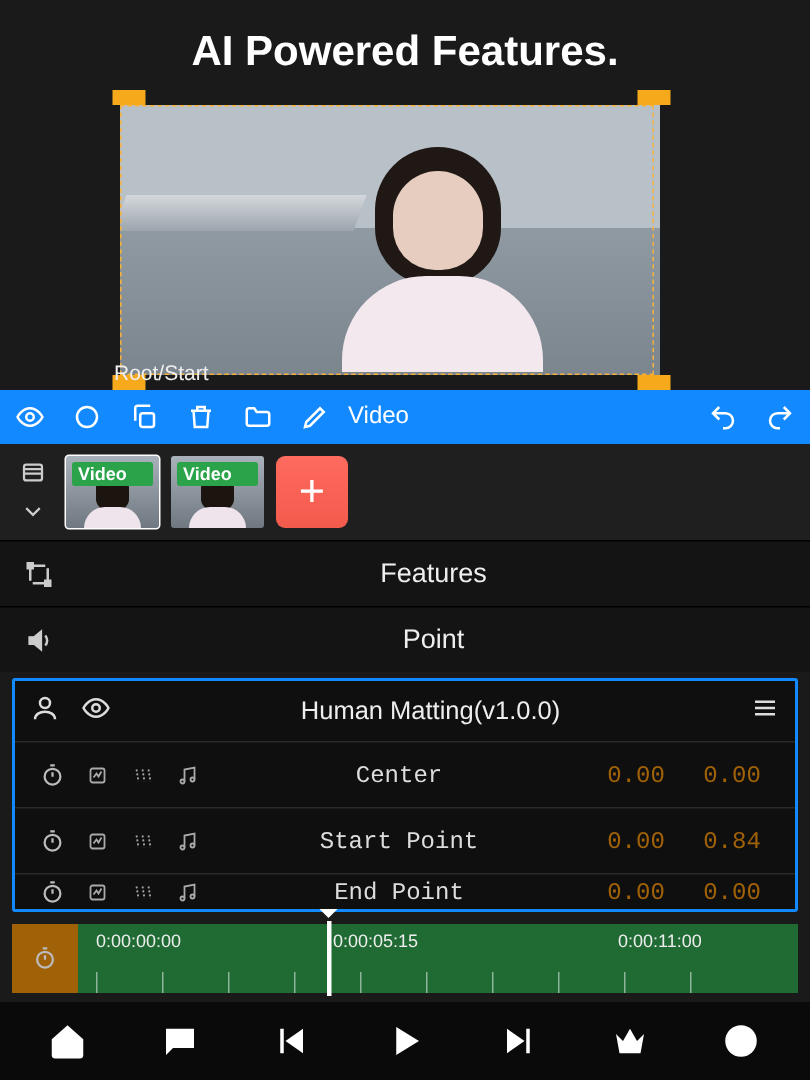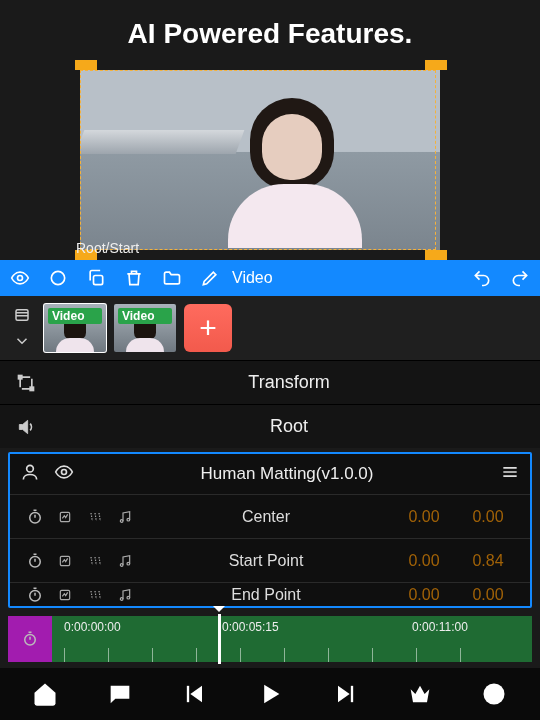--- a/index.html
+++ b/index.html
@@ -117,37 +117,37 @@
     border:2px solid #1389ff; border-radius:2px;
     margin: 4px 8px 0;
     background:#0f0f0f;
   }
   .track-head {
     display:flex; align-items:center; height:40px; padding:0 10px; gap:14px;
   }
   .track-head svg { stroke:#ddd; fill:none; stroke-width:2; width:20px; height:20px;}
   .track-head .title { flex:1; text-align:center; font-size:17px; color:#eee;}
   .track-head .menu { width:20px;}
-  .track-body { max-height:128px; overflow:hidden;}
+  .track-body { max-height:128px; overflow:hidden;font-family:Liberation Mono, monospace;}
   .trow {
     display:flex; align-items:center; height:44px;
     border-top:1px solid #2a2a2a; padding:0 10px;
   }
   .trow .side { width:30px; display:flex; justify-content:center;}
   .trow .side svg { stroke:#bbb; fill:none; stroke-width:2; width:18px; height:18px;}
   .trow .mini { width:30px; display:flex; justify-content:center;}
   .trow .mini svg { stroke:#aaa; fill:none; stroke-width:1.8; width:16px; height:16px;}
   .trow .name { flex:1; text-align:center; font-size:16px; color:#ddd;}
   .trow .val { width:64px; text-align:center; font-size:16px; color:#a16207; font-weight:500;}
   .trow.cut { height:24px; overflow:hidden;}
   .timeline {
     position:relative;
     margin: 8px 8px 0;
     height:46px;
-    background:#a21caf;
+    background:#a16207;
   }
   .timeline .region {
     position:absolute; left:44px; right:0; top:0; bottom:0;
     background:#1f6b33;
     display:flex; align-items:flex-start; padding-top:4px;
   }
   .timeline .tick {
     position:absolute; top:4px; font-size:12px; color:#eee;
   }
   .timeline .gridtick {
@@ -270,30 +270,30 @@
 </div>
 
 <div class="prop-row">
   <div class="pic">
     <svg viewBox="0 0 24 24" fill="none" stroke="#ccc" stroke-width="2">
         <rect x="3" y="3" width="4" height="4"></rect>
         <rect x="17" y="17" width="4" height="4"></rect>
         <path d="M7 5h10M5 7v10M19 17V7M17 19H7"></path>
       </svg>
   </div>
-  <div class="ptxt">Transform</div>
+  <div class="ptxt">Features</div>
 </div>
 <div class="prop-row">
   <div class="pic">
     <svg viewBox="0 0 24 24">
         <path d="M4 9v6h4l6 5V4L8 9H4z"></path>
         <path d="M17 8a6 6 0 0 1 0 8" fill="none" stroke="#ccc" stroke-width="2"></path>
       </svg>
   </div>
-  <div class="ptxt">Root</div>
+  <div class="ptxt">Point</div>
 </div>
 
 <div class="track-panel">
   <div class="track-head">
     <div><svg viewBox="0 0 24 24">
           <circle cx="12" cy="8" r="4"></circle>
           <path d="M4 21c0-4 4-6 8-6s8 2 8 6"></path>
         </svg></div>
     <div><svg viewBox="0 0 24 24">
           <path d="M2 12s3.5-7 10-7 10 7 10 7-3.5 7-10 7S2 12 2 12z"></path>

